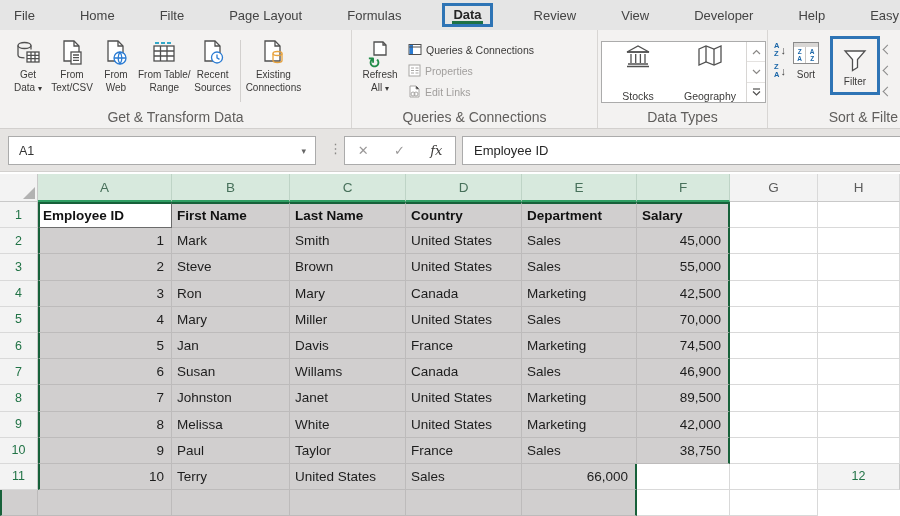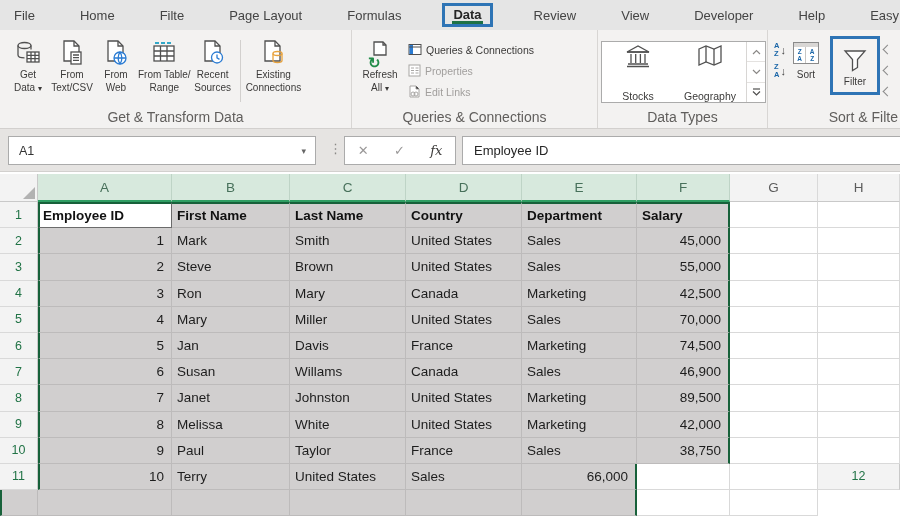--- a/index.html
+++ b/index.html
@@ -426,22 +426,22 @@
         <div class="cell selc bl num">6</div>
         <div class="cell selc">Susan</div>
         <div class="cell selc">Willams</div>
         <div class="cell selc">Canada</div>
         <div class="cell selc">Sales</div>
         <div class="cell selc brr num">46,900</div>
         <div class="cell"></div>
         <div class="cell"></div>
         <div class="rowhead">8</div>
         <div class="cell selc bl num">7</div>
+        <div class="cell selc">Johnston</div>
         <div class="cell selc">Janet</div>
-        <div class="cell selc">Johnston</div>
         <div class="cell selc">United States</div>
         <div class="cell selc">Marketing</div>
         <div class="cell selc brr num">89,500</div>
         <div class="cell"></div>
         <div class="cell"></div>
         <div class="rowhead">9</div>
         <div class="cell selc bl num">8</div>
         <div class="cell selc">Melissa</div>
         <div class="cell selc">White</div>
         <div class="cell selc">United States</div>

